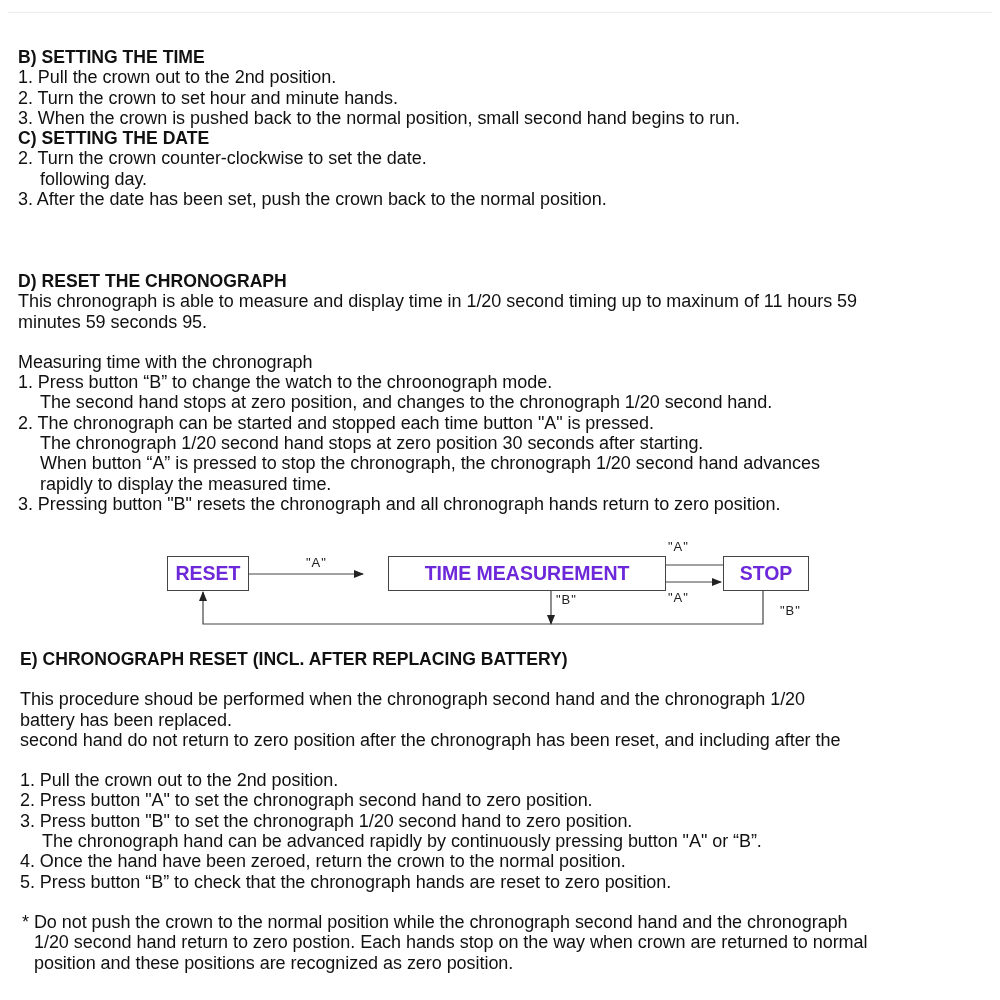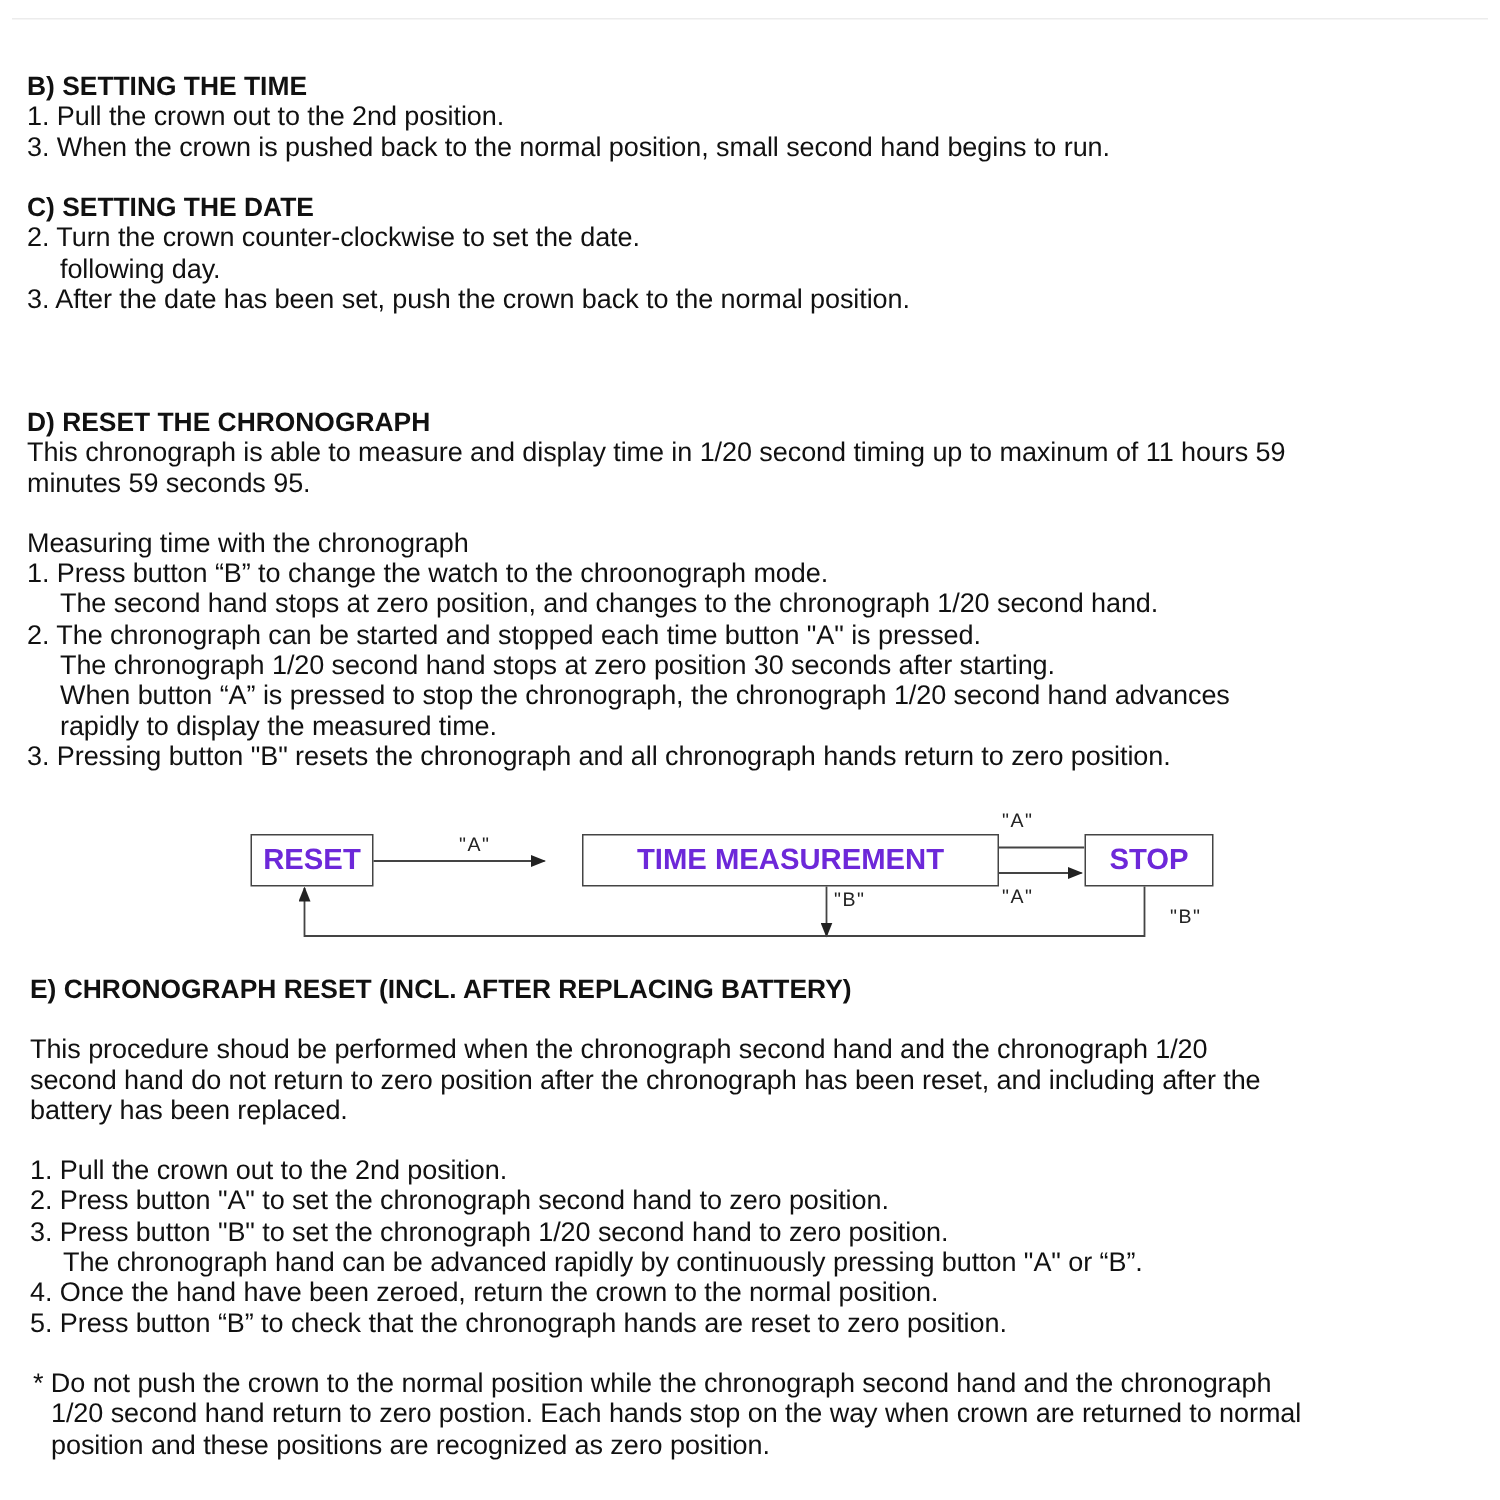--- a/index.html
+++ b/index.html
@@ -20,20 +20,21 @@
   .lbl { position: absolute; font-size: 13px; color: #222; letter-spacing: 1px; }
 </style>
 </head>
 <body>
 
 <div class="topline"></div>
 
 <div class="blk" style="top:19px;margin-top:28px;">
   <div class="hd">B) SETTING THE TIME</div>
   <div class="ln">1. Pull the crown out to the 2nd position.</div>
+  <div class="ln">2. Turn the crown to set hour and minute hands.</div>
   <div class="ln">3. When the crown is pushed back to the normal position, small second hand begins to run.</div>
 </div>
 
 <div class="blk" style="top:128px;">
   <div class="hd">C) SETTING THE DATE</div>
   <div class="ln">2. Turn the crown counter-clockwise to set the date.</div>
   <div class="ln ind">following day.</div>
   <div class="ln">3. After the date has been set, push the crown back to the normal position.</div>
 </div>
 
@@ -77,22 +78,22 @@
   <div class="lbl" style="left:668px;top:9px;">"A"</div>
   <div class="lbl" style="left:668px;top:60px;">"A"</div>
   <div class="lbl" style="left:556px;top:62px;">"B"</div>
   <div class="lbl" style="left:780px;top:73px;">"B"</div>
 </div>
 
 <div class="blk" style="top:649px;left:20px;">
   <div class="hd">E) CHRONOGRAPH RESET (INCL. AFTER REPLACING BATTERY)</div>
   <div class="gap" style="height:20px;"></div>
   <div class="ln">This procedure shoud be performed when the chronograph second hand and the chronograph 1/20</div>
+  <div class="ln">battery has been replaced.</div>
   <div class="ln">second hand do not return to zero position after the chronograph has been reset, and including after the</div>
-  <div class="ln">battery has been replaced.</div>
   <div class="gap"></div>
   <div class="ln">1. Pull the crown out to the 2nd position.</div>
   <div class="ln">2. Press button "A" to set the chronograph second hand to zero position.</div>
   <div class="ln">3. Press button "B" to set the chronograph 1/20 second hand to zero position.</div>
   <div class="ln ind">The chronograph hand can be advanced rapidly by continuously pressing button "A" or “B”.</div>
   <div class="ln">4. Once the hand have been zeroed, return the crown to the normal position.</div>
   <div class="ln">5. Press button “B” to check that the chronograph hands are reset to zero position.</div>
   <div class="gap"></div>
   <div class="ln" style="padding-left:2px;">* Do not push the crown to the normal position while the chronograph second hand and the chronograph</div>
   <div class="ln ind2" style="padding-left:14px;">1/20 second hand return to zero postion. Each hands stop on the way when crown are returned to normal</div>

